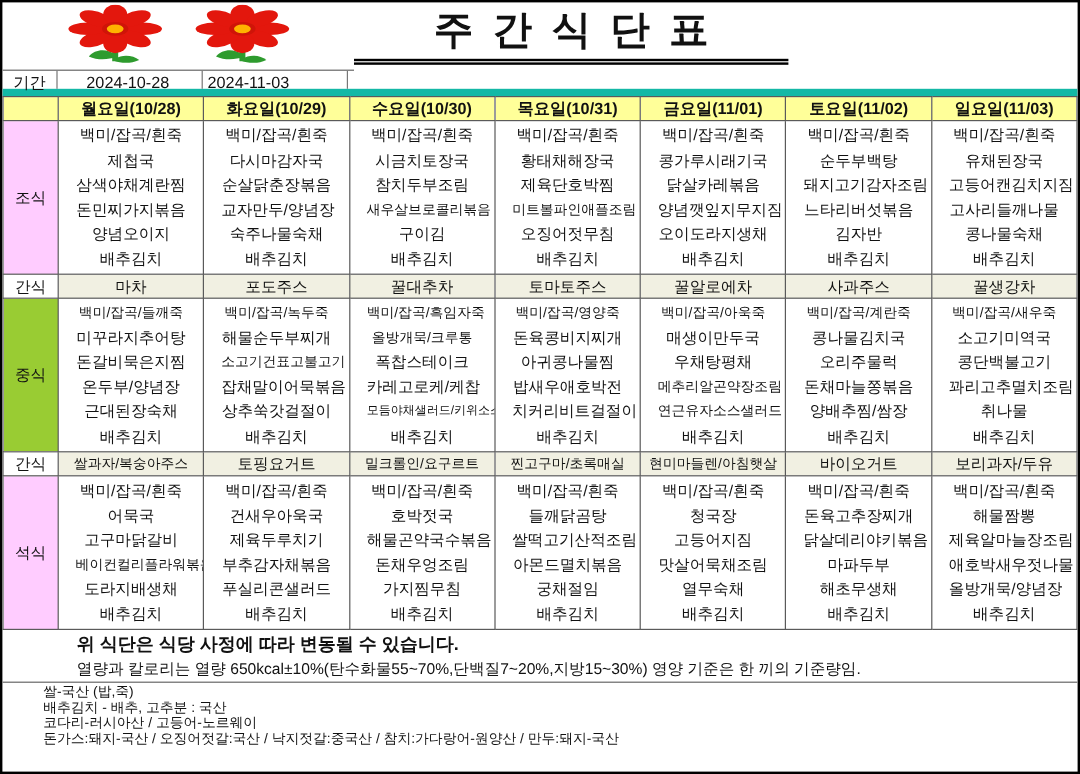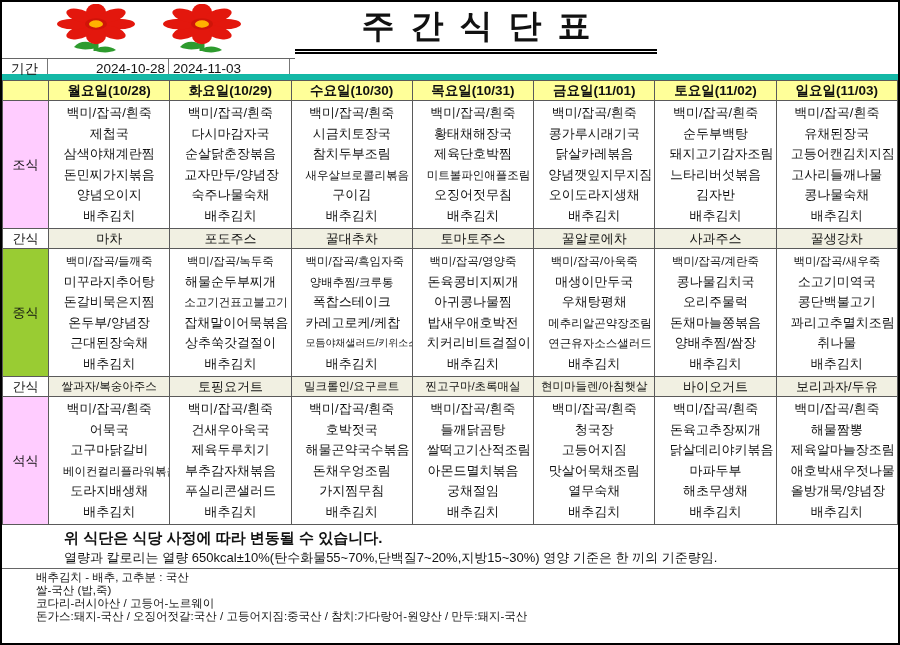--- a/index.html
+++ b/index.html
@@ -9,21 +9,21 @@
   
   .top-row { height:57px; flex:none; display:flex; }
   .flowers-cell { width:293px; flex:none; border-bottom:1px solid #666; display:flex; align-items:center; justify-content:center; gap:10px; }
   .title-cell { width:362px; flex:none; height:52px; border-bottom:5px double #000; display:flex; align-items:flex-end; justify-content:center; }
   .title { font-family:"Liberation Serif","DejaVu Serif",serif; font-size:33px; font-weight:bold; letter-spacing:16px; padding-left:16px; white-space:nowrap; line-height:46px; }
   .top-rest { flex:1; }
 
   
   .period-row { height:21px; flex:none; display:flex; align-items:stretch; border-bottom:6px solid #14b8a6; font-size:13.5px; }
   .p-label { width:46px; flex:none; border-right:1px solid #777; text-align:center; line-height:20px; }
-  .p-d1 { width:121px; flex:none; border-right:1px solid #777; text-align:right; padding-right:3px; line-height:20px; }
+  .p-d1 { width:121px; flex:none; border-right:1px solid #777; text-align:center; padding-right:3px; line-height:20px; }
   .p-d2 { width:121px; flex:none; border-right:1px solid #777; text-align:left; padding-left:4px; line-height:20px; }
   .p-rest { flex:1; }
 
   
   table.menu { width:100%; border-collapse:collapse; table-layout:fixed; flex:none; }
   col.c-label { width:46px; }
   table.menu th, table.menu td { border:1px solid #5a5a5a; text-align:center; vertical-align:middle; overflow:hidden; }
   th.corner { background:#ffff99; }
   th.day-th { background:#ffff99; font-size:13.5px; font-weight:bold; height:20px; white-space:nowrap; }
   th.row-label { font-size:13px; font-weight:normal; white-space:nowrap;margin-left:28px; }
@@ -209,21 +209,21 @@
           <td class="meal-cell">
             <div class="menu-line s1">백미/잡곡/녹두죽</div>
             <div class="menu-line">해물순두부찌개</div>
             <div class="menu-line s1">소고기건표고불고기</div>
             <div class="menu-line">잡채말이어묵볶음</div>
             <div class="menu-line">상추쑥갓걸절이</div>
             <div class="menu-line">배추김치</div>
           </td>
           <td class="meal-cell">
             <div class="menu-line s1">백미/잡곡/흑임자죽</div>
-            <div class="menu-line s1">양배추찜/크루통</div>
+            <div class="menu-line s1">올방개묵/크루통</div>
             <div class="menu-line">폭찹스테이크</div>
             <div class="menu-line">카레고로케/케찹</div>
             <div class="menu-line s2">모듬야채샐러드/키위소스</div>
             <div class="menu-line">배추김치</div>
           </td>
           <td class="meal-cell">
             <div class="menu-line s1">백미/잡곡/영양죽</div>
             <div class="menu-line">돈육콩비지찌개</div>
             <div class="menu-line">아귀콩나물찜</div>
             <div class="menu-line">밥새우애호박전</div>
@@ -326,19 +326,19 @@
         </tr>
       </tbody>
   </table>
 
   <div class="notes">
     <div class="note1">위 식단은 식당 사정에 따라 변동될 수 있습니다.</div>
     <div class="note2">열량과 칼로리는 열량 650kcal±10%(탄수화물55~70%,단백질7~20%,지방15~30%) 영양 기준은 한 끼의 기준량임.</div>
   </div>
 
   <div class="origin">
+    <div class="o-line">쌀-국산 (밥,죽)</div>
     <div class="o-line">배추김치 - 배추, 고추분 : 국산</div>
-    <div class="o-line">쌀-국산 (밥,죽)</div>
     <div class="o-line">코다리-러시아산 / 고등어-노르웨이</div>
-    <div class="o-line">돈가스:돼지-국산 / 오징어젓갈:국산 / 고등어지짐:중국산 / 참치:가다랑어-원양산 / 만두:돼지-국산</div>
+    <div class="o-line">돈가스:돼지-국산 / 오징어젓갈:국산 / 낙지젓갈:중국산 / 참치:가다랑어-원양산 / 만두:돼지-국산</div>
   </div>
 
 </div>
 
 </body></html>

